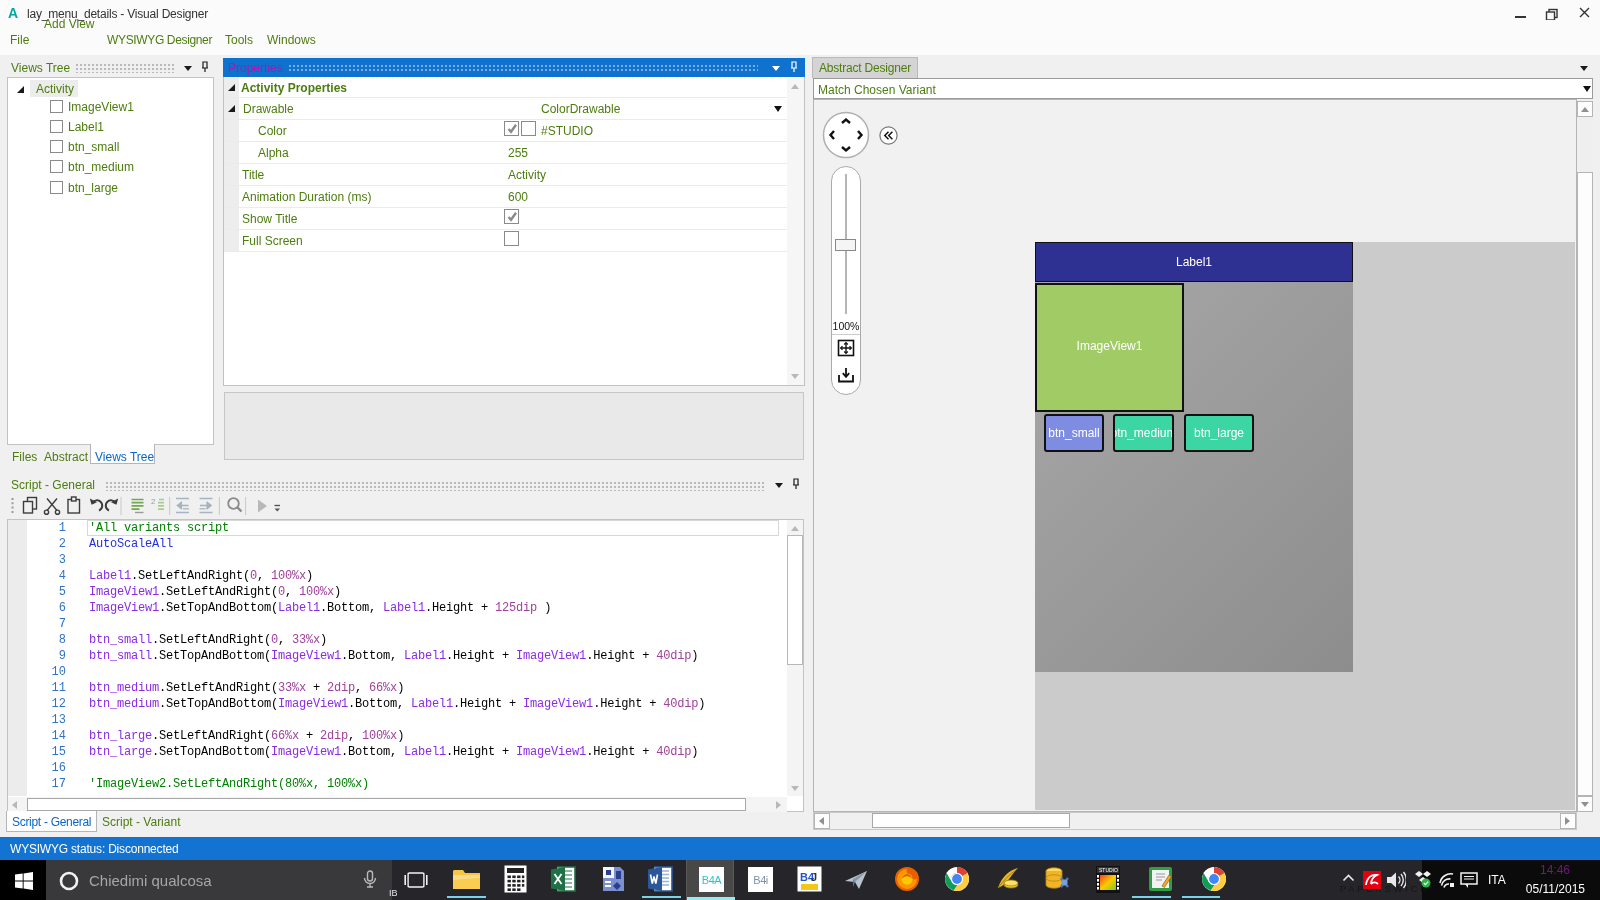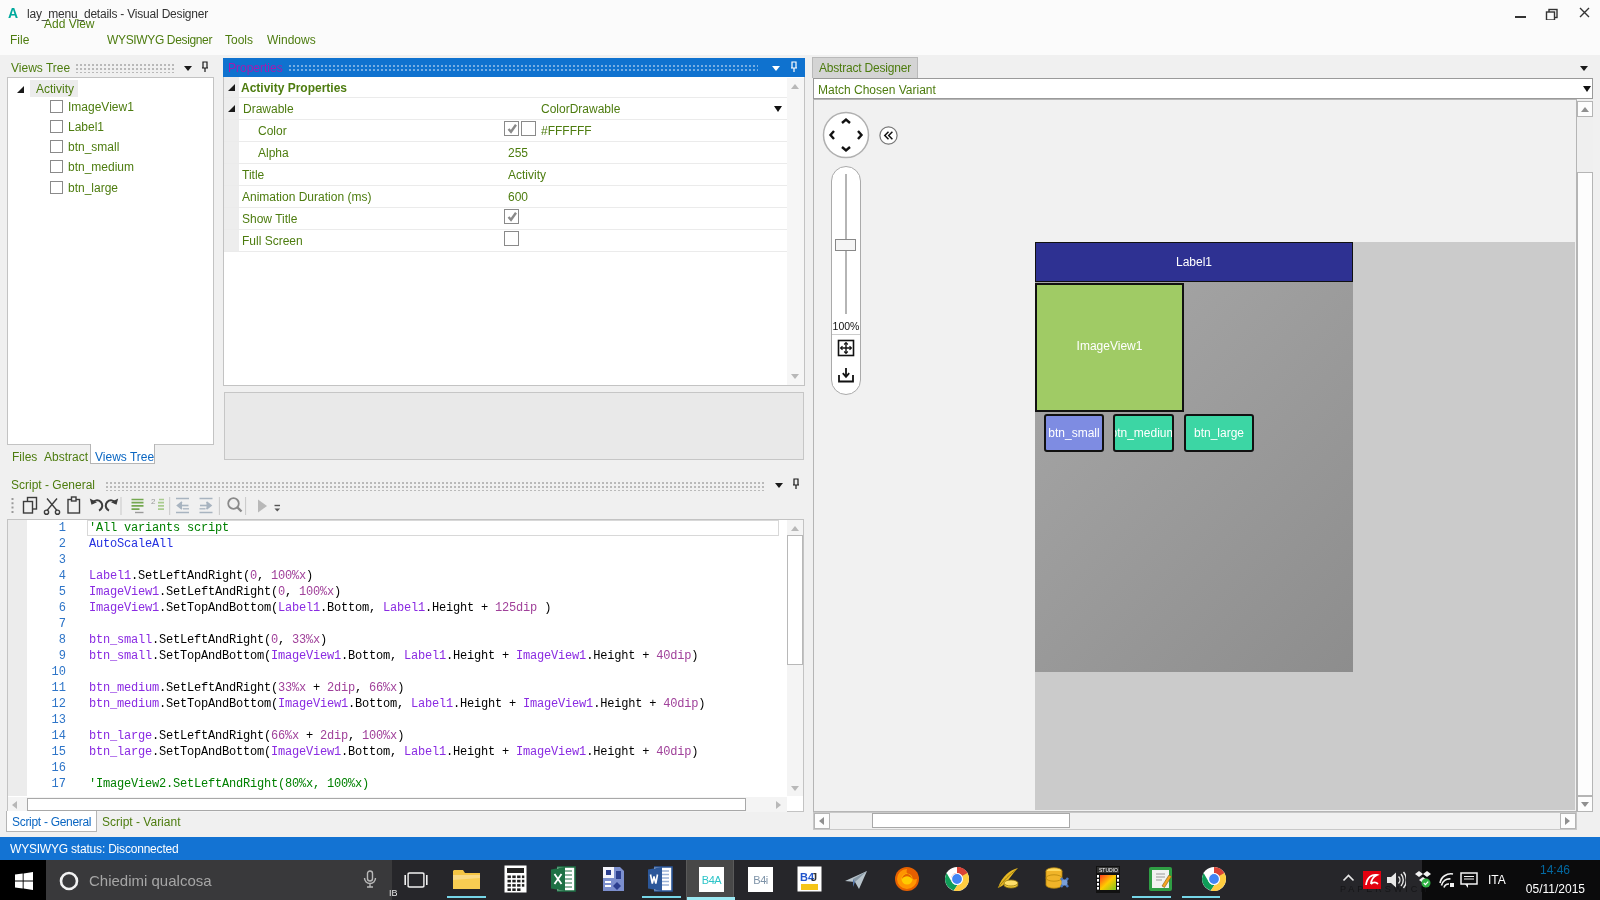--- a/index.html
+++ b/index.html
@@ -90,21 +90,21 @@
   </svg>
 <div class="abs t12" style="left:243px;top:102px;">Drawable</div>
 <div class="abs t12" style="left:508px;top:102px;margin-left:33px;">ColorDrawable</div>
 <div class="abs" style="left:774px;top:106px;width:0;height:0;border-left:4.5px solid transparent;border-right:4.5px solid transparent;border-top:6px solid #111;"></div>
 <div class="abs t12" style="left:258px;top:124px;">Color</div>
 <div class="abs" style="left:504px;top:121px;width:15px;height:15px;border:1px solid #8a8a8a;background:#fff;"></div>
 <svg class="abs" style="left:506px;top:123px;" width="12" height="12" viewBox="0 0 12 12">
     <path d="M2.5 6 L5 8.8 L10 1.8" stroke="#8a8a8a" stroke-width="2.4" fill="none"></path>
   </svg>
 <div class="abs" style="left:521px;top:121px;width:15px;height:15px;border:1px solid #8a8a8a;background:#fff;"></div>
-<div class="abs t12" style="left:541px;top:124px;">#FFFFFF</div>
+<div class="abs t12" style="left:541px;top:124px;">#STUDIO</div>
 <div class="abs t12" style="left:258px;top:146px;">Alpha</div>
 <div class="abs t12" style="left:508px;top:146px;">255</div>
 <div class="abs t12" style="left:242px;top:168px;">Title</div>
 <div class="abs t12" style="left:508px;top:168px;">Activity</div>
 <div class="abs t12" style="left:242px;top:190px;">Animation Duration (ms)</div>
 <div class="abs t12" style="left:508px;top:190px;">600</div>
 <div class="abs t12" style="left:242px;top:212px;">Show Title</div>
 <div class="abs" style="left:504px;top:209px;width:15px;height:15px;border:1px solid #8a8a8a;background:#fff;"></div>
 <svg class="abs" style="left:506px;top:211px;" width="12" height="12" viewBox="0 0 12 12">
     <path d="M2.5 6 L5 8.8 L10 1.8" stroke="#8a8a8a" stroke-width="2.4" fill="none"></path>
@@ -476,14 +476,14 @@
 <svg class="abs" style="left:1438px;top:871px;" width="19" height="17" viewBox="0 0 19 17">
   <path d="M2 12 a11 11 0 0 1 13 -9 M3.5 14.5 a8 8 0 0 1 9 -6.5 M6 16.5 a5 5 0 0 1 5 -3.5" fill="none" stroke="#f2f2f2" stroke-width="1.6"></path>
   <rect x="12" y="12" width="4" height="4" fill="#f2f2f2"></rect>
 </svg>
 <svg class="abs" style="left:1460px;top:872px;" width="18" height="17" viewBox="0 0 18 17">
   <rect x="1" y="1" width="16" height="11" fill="none" stroke="#f2f2f2" stroke-width="1.5"></rect>
   <path d="M4 4.5 h10 M4 7 h10" stroke="#f2f2f2" stroke-width="1.2"></path>
   <path d="M5 12 l3 4 l0 -4" fill="#f2f2f2"></path>
 </svg>
 <div class="abs" style="left:1488px;top:873px;font-size:12px;color:#fff;">ITA</div>
-<div class="abs" style="left:1504px;top:863px;width:66px;font-size:12px;color:#0369a1;text-align:right;">14:46</div>
+<div class="abs" style="left:1504px;top:863px;width:66px;font-size:12px;color:#701a75;text-align:right;">14:46</div>
 <div class="abs" style="left:1521px;top:882px;width:64px;font-size:12px;color:#fff;text-align:right;">05/11/2015</div>
 
 </body></html>

